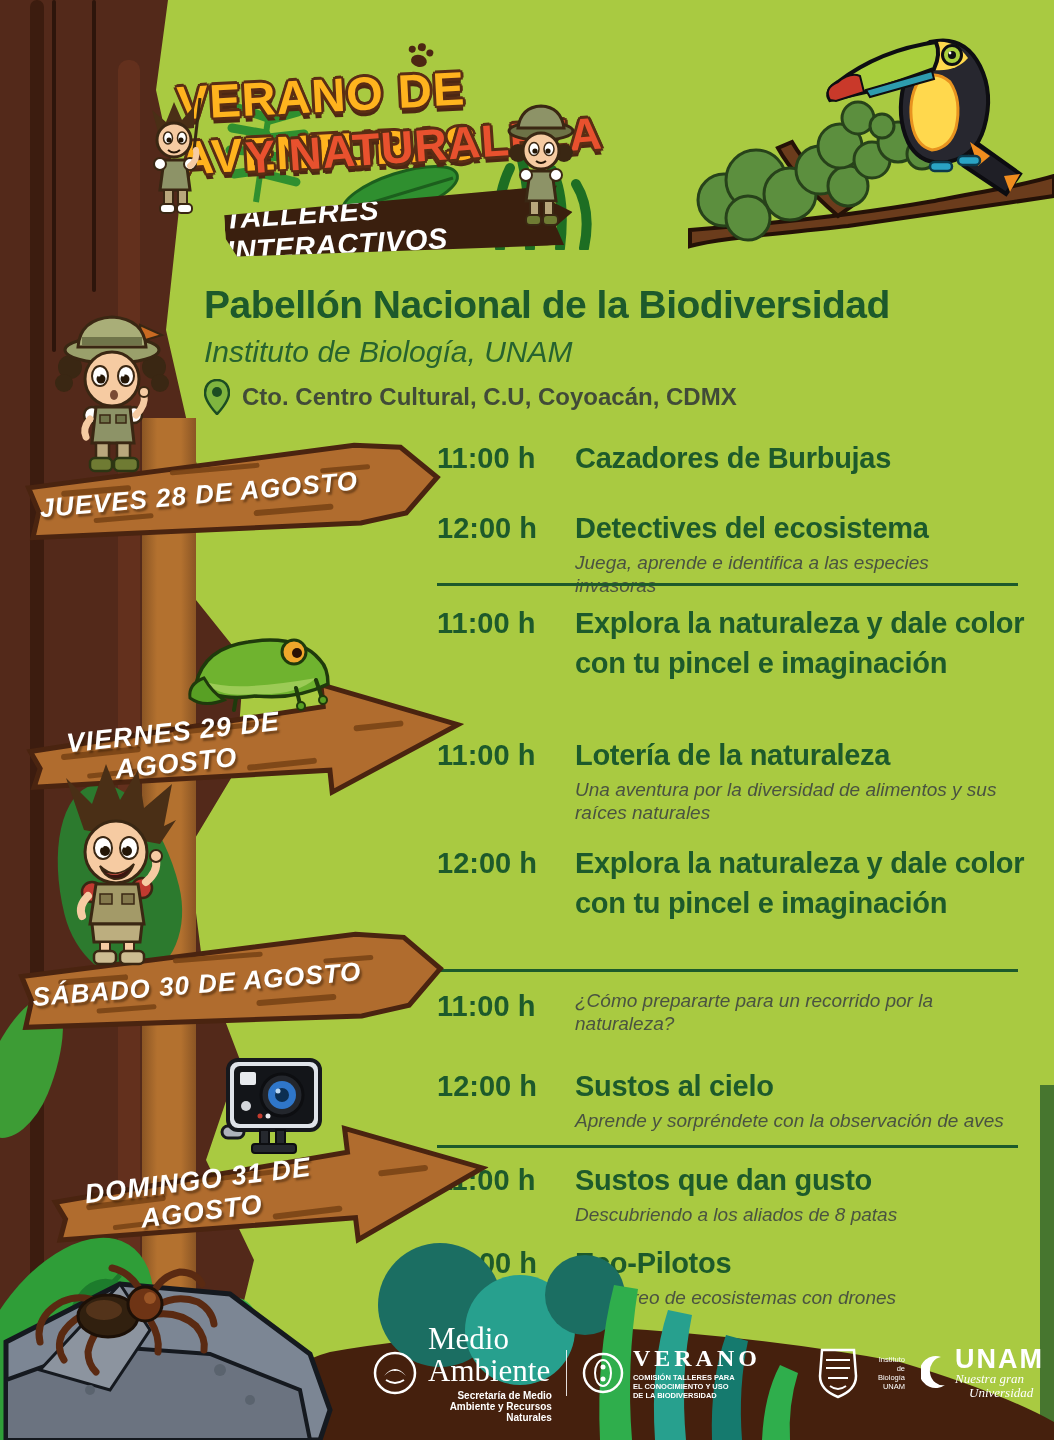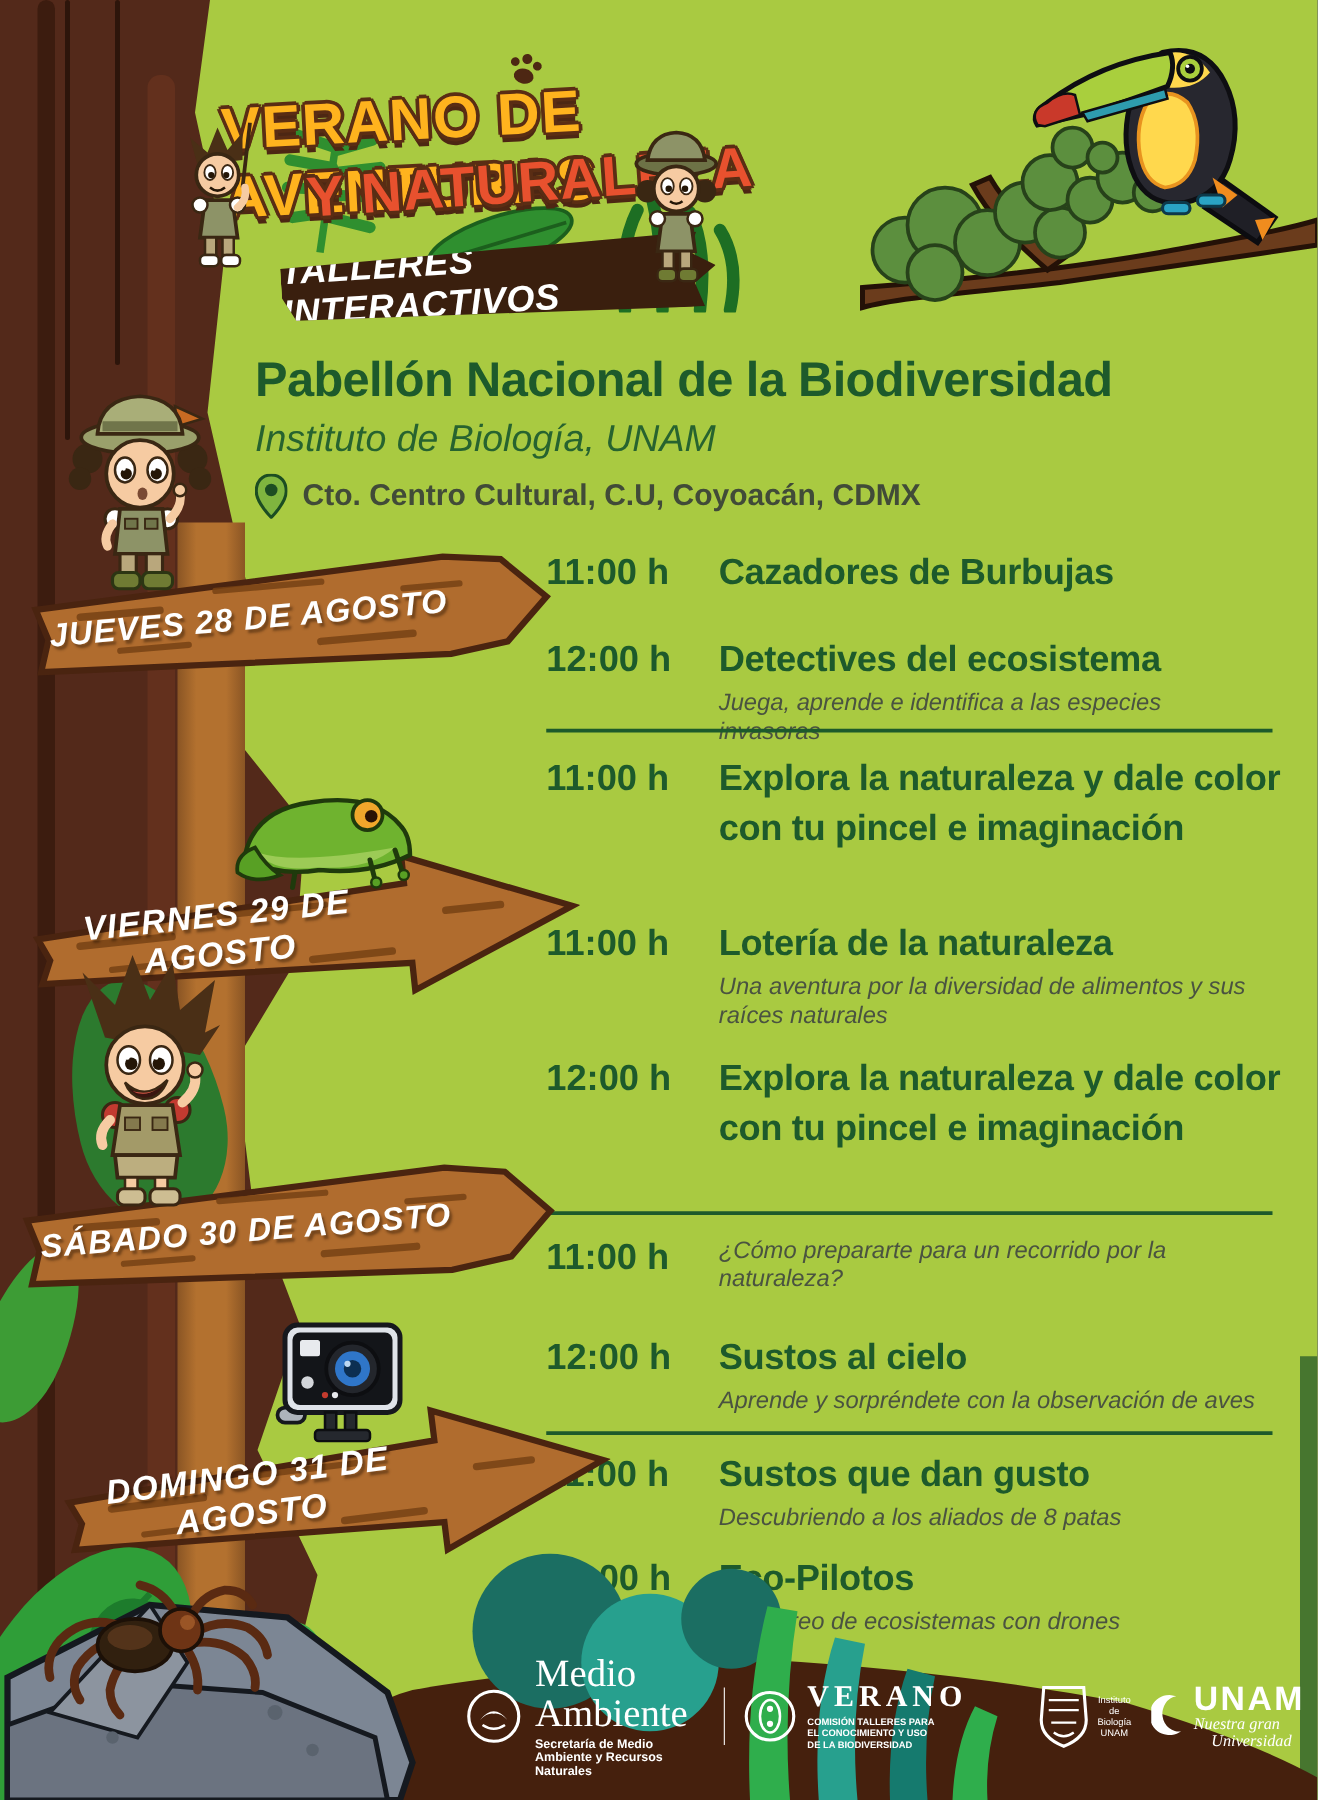--- a/index.html
+++ b/index.html
@@ -51,25 +51,25 @@
     color:#fff;font-weight:bold;font-style:italic;font-size:26px;letter-spacing:1px;
     text-shadow:2px 3px 2px rgba(40,20,5,.45);}
   .sign.chev .lbl{padding-right:70px;}
   .sign.arrow .lbl{padding-right:140px;font-size:27px;}
 
   
   .strip{left:1040px;top:1085px;width:14px;height:355px;background:#47762f;z-index:1;}
   .swooshwrap{left:0;top:1300px;width:1054px;height:140px;z-index:2;}
   .frow{left:372px;top:1334px;width:672px;height:78px;z-index:7;display:flex;align-items:center;color:#fff;}
   .ma-name{font-family:"Liberation Serif","DejaVu Serif",serif;font-weight:normal;font-size:31px;line-height:32px;}
-  .ma-tag{font-size:10px;font-weight:bold;margin-top:3px;}
+  .ma-tag{font-size:10px;font-weight:bold;margin-top:3px;text-align:right;}
   .vdiv{width:2px;height:46px;background:rgba(255,255,255,.85);margin:0 14px;}
   .cb-name{font-family:"Liberation Serif","DejaVu Serif",serif;font-weight:bold;font-size:24px;letter-spacing:4px;line-height:24px;}
   .cb-tag{font-size:7.5px;font-weight:bold;line-height:9px;margin-top:3px;}
-  .inst{font-size:7.5px;line-height:9px;text-align:center;margin-left:6px;}
+  .inst{font-size:7.5px;line-height:9px;text-align:right;margin-left:19px;}
   .unam-name{font-weight:bold;font-size:27px;letter-spacing:2px;line-height:26px;}
   .unam-tag{font-family:"Liberation Serif","DejaVu Serif",serif;font-style:italic;font-size:13px;line-height:14px;}
 </style>
 </head>
 <body>
 
 <div class="poster">
 
   <div class="abs trunk"></div>
   <div class="abs vine" style="left:52px;height:352px;"></div>

